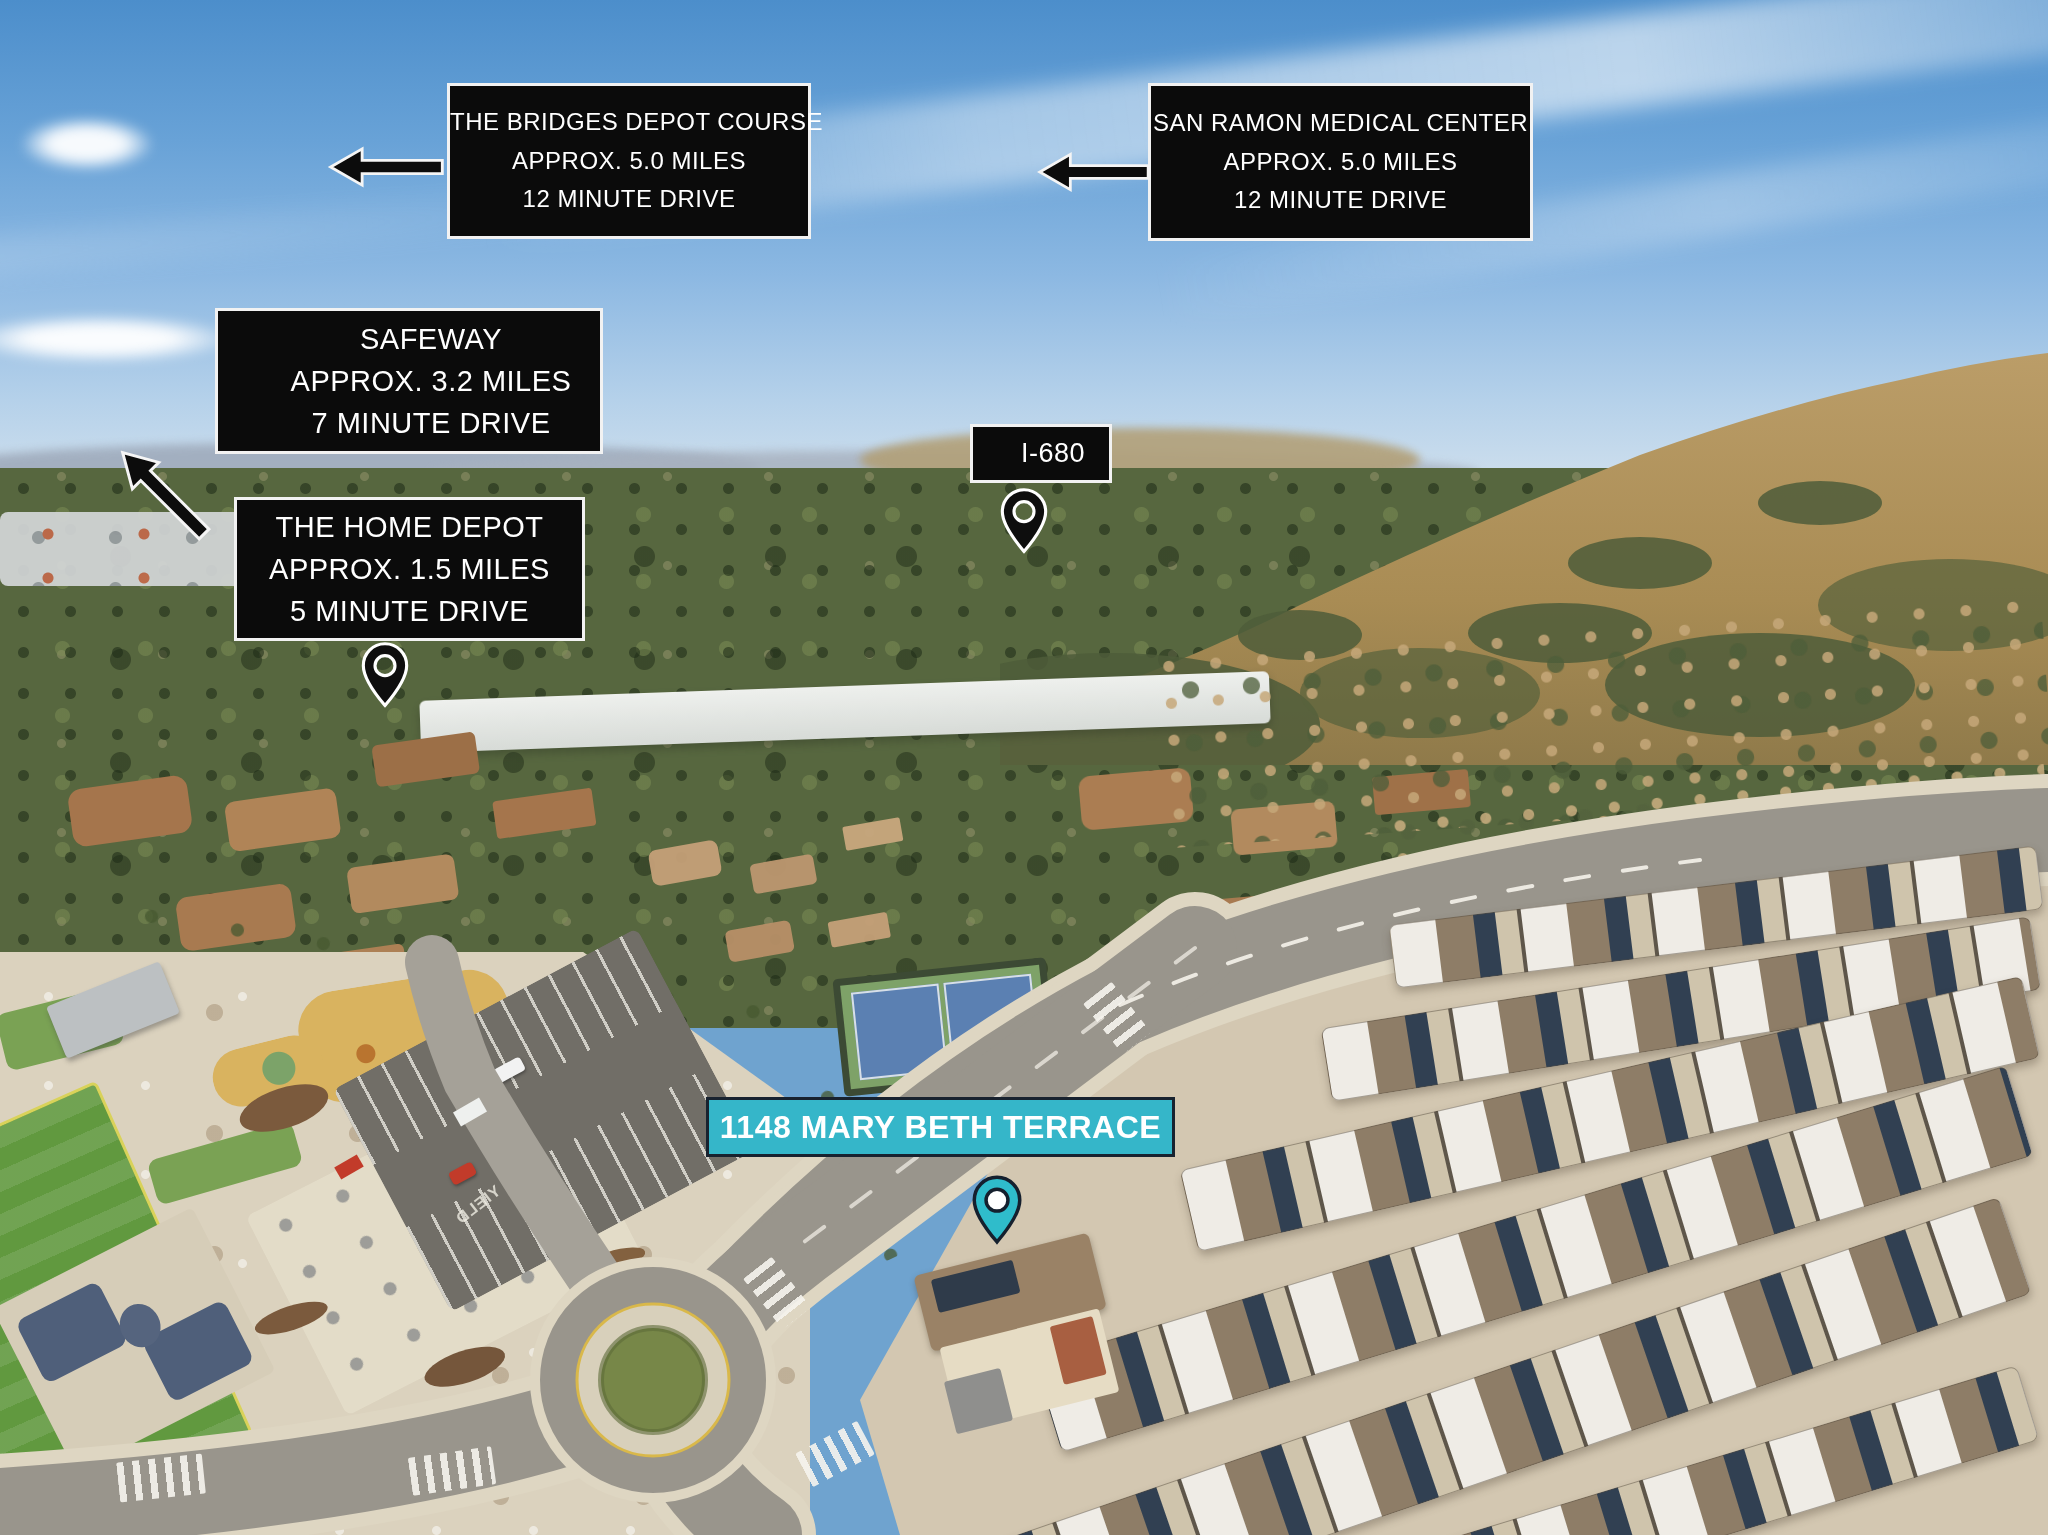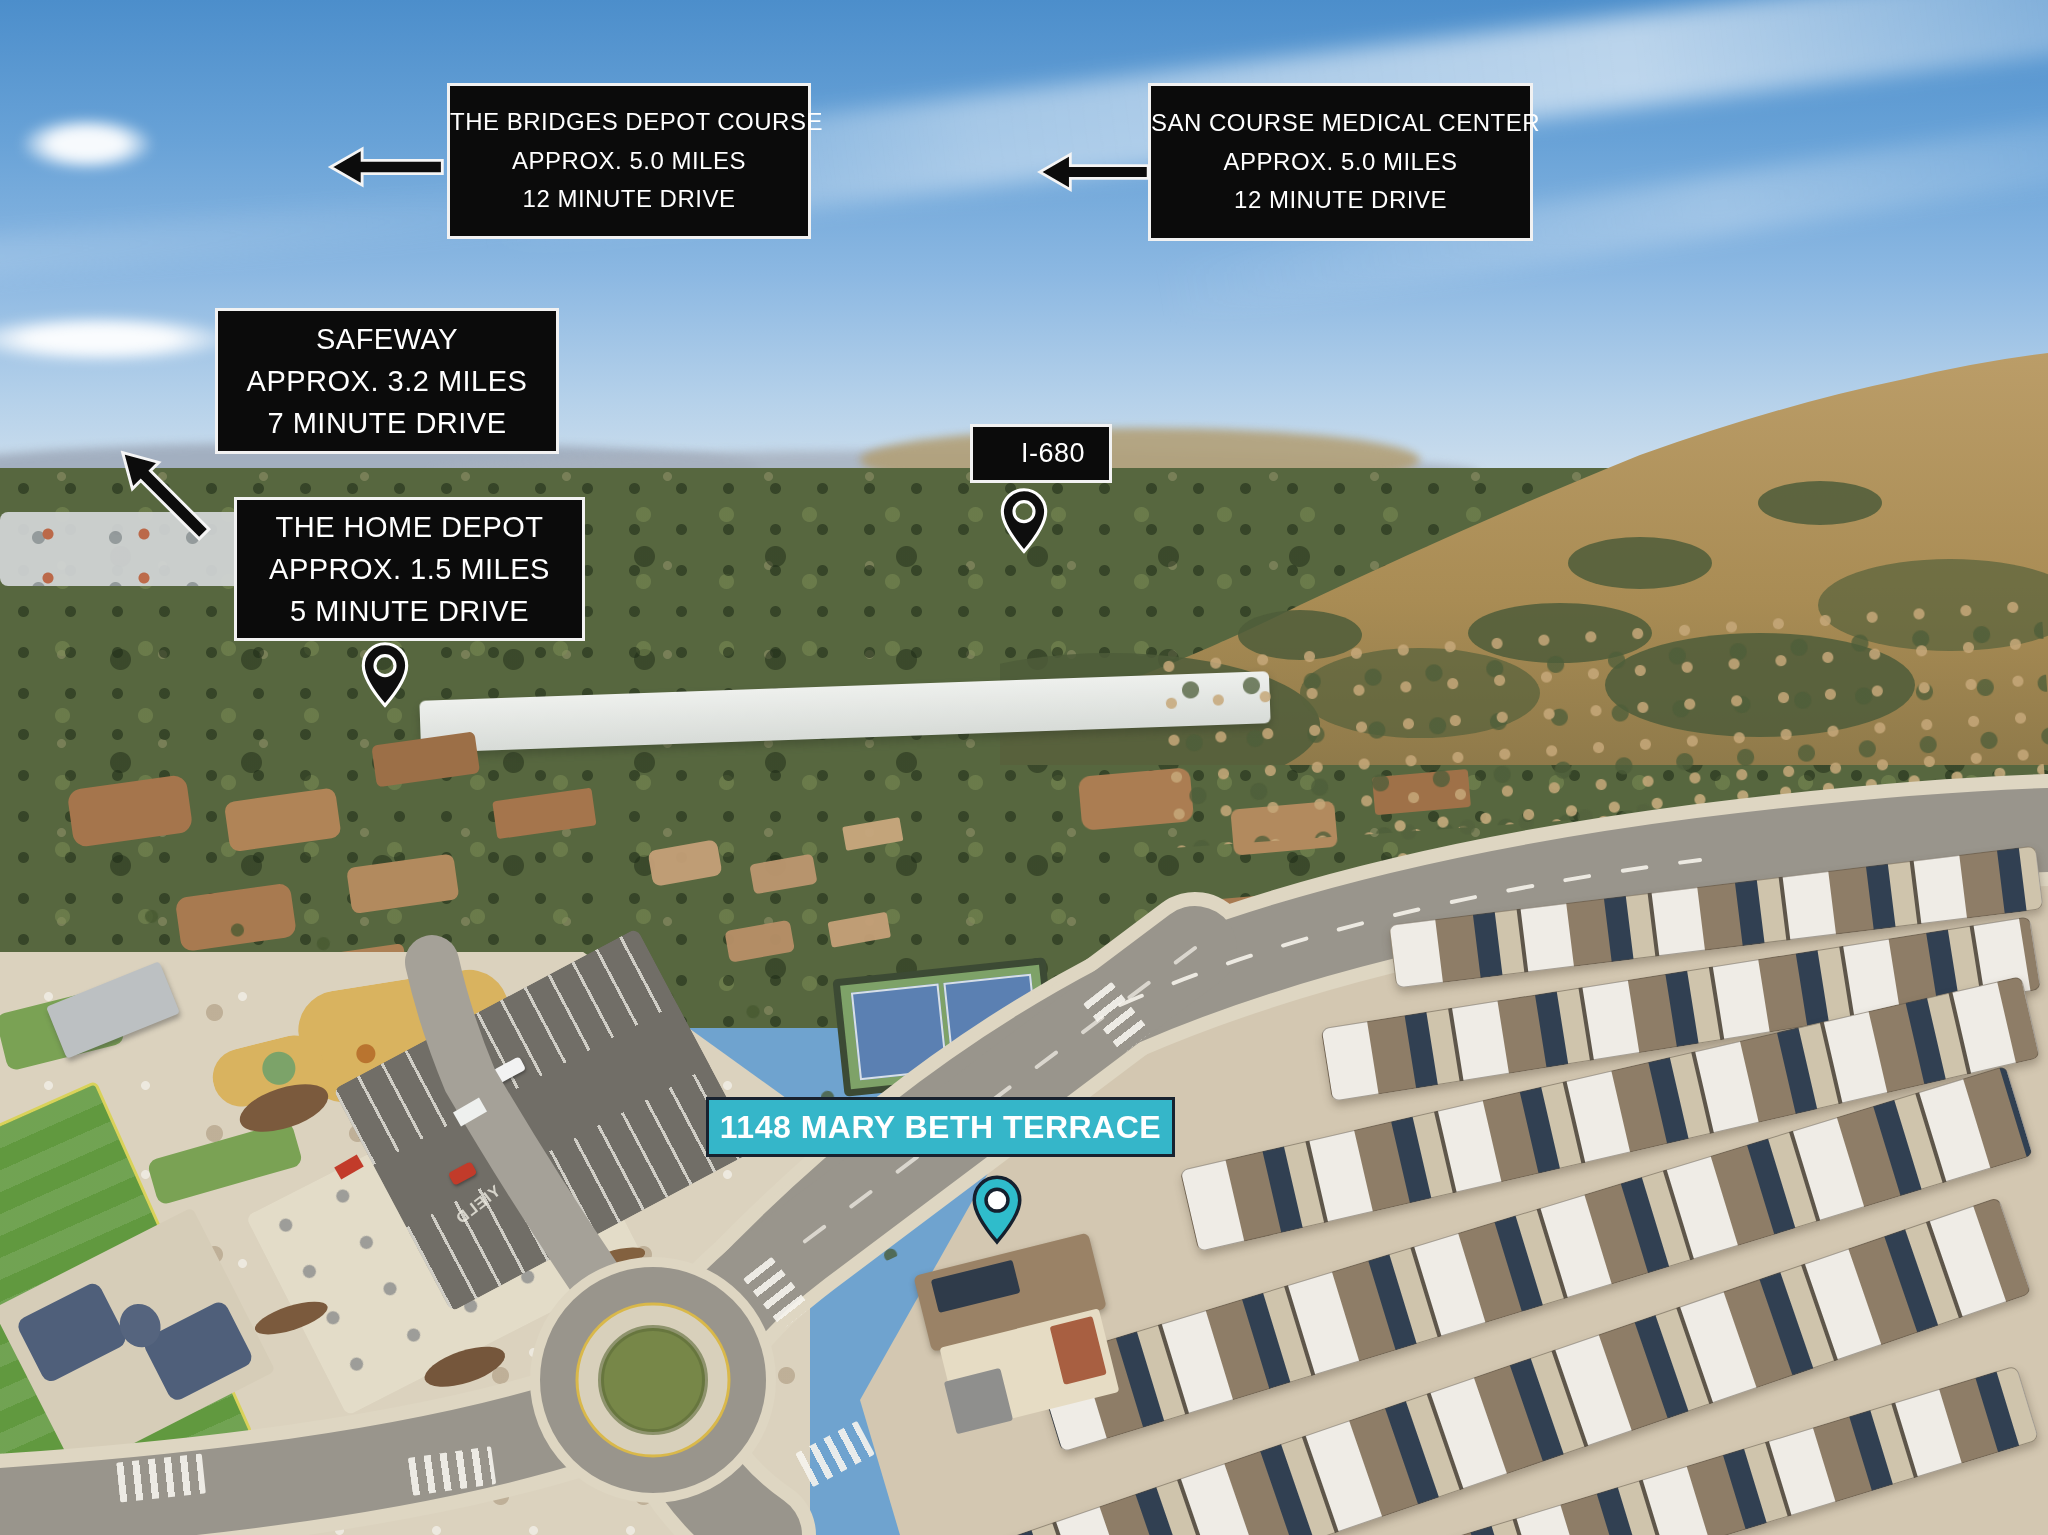--- a/index.html
+++ b/index.html
@@ -143,21 +143,21 @@
   .roadtext{color:rgba(240,237,228,.8);font-size:16px;font-weight:bold;letter-spacing:1px;}
   .rt1{left:452px;top:1196px;transform:rotate(142deg) scaleY(-1);}
   .rt2{left:1215px;top:1480px;transform:rotate(-115deg);}
 
   
   .callout{background:#0b0b0b;border:3px solid #f2f2f2;color:#ffffff;text-align:center;
     display:flex;flex-direction:column;justify-content:center;z-index:20;letter-spacing:.5px;}
   .callout .line{display:block;white-space:nowrap;}
   .co-golf{left:447px;top:83px;width:358px;height:150px;font-size:24px;line-height:1.6;}
   .co-medical{left:1148px;top:83px;width:379px;height:152px;font-size:24px;line-height:1.6;}
-  .co-safeway{left:215px;top:308px;width:338px;height:140px;font-size:29px;line-height:1.45;}
+  .co-safeway{left:215px;top:308px;width:338px;height:140px;font-size:29px;line-height:1.45;padding-left:44px;}
   .co-homedepot{left:218px;top:497px;width:345px;height:138px;font-size:29px;line-height:1.45;margin-left:16px;}
   .co-i680{left:970px;top:424px;width:112px;height:53px;font-size:27px;line-height:1;padding-left:24px;}
   .arrow{z-index:20;}
   .ar-golf{left:327px;top:146px;width:118px;height:42px;}
   .ar-medical{left:1037px;top:151px;width:113px;height:42px;}
   .ar-safeway{left:100px;top:437px;width:125px;height:112px;display:flex;align-items:center;justify-content:center;}
   .ar-safeway svg{transform:rotate(45deg);}
   .pin{z-index:20;}
   .pin-hd{left:360px;top:640px;width:50px;height:70px;}
   .pin-i680{left:999px;top:487px;width:50px;height:68px;}
@@ -286,21 +286,21 @@
     <div class="abs fh-red"></div>
     <div class="abs fh-gray"></div>
   </div>
 
   <div class="abs callout co-golf">
     <span class="line">THE BRIDGES DEPOT COURSE</span>
     <span class="line">APPROX. 5.0 MILES</span>
     <span class="line">12 MINUTE DRIVE</span>
   </div>
   <div class="abs callout co-medical">
-    <span class="line">SAN COURSE MEDICAL CENTER</span>
+    <span class="line">SAN RAMON MEDICAL CENTER</span>
     <span class="line">APPROX. 5.0 MILES</span>
     <span class="line">12 MINUTE DRIVE</span>
   </div>
   <div class="abs callout co-safeway">
     <span class="line">SAFEWAY</span>
     <span class="line">APPROX. 3.2 MILES</span>
     <span class="line">7 MINUTE DRIVE</span>
   </div>
   <div class="abs callout co-homedepot">
     <span class="line">THE HOME DEPOT</span>

